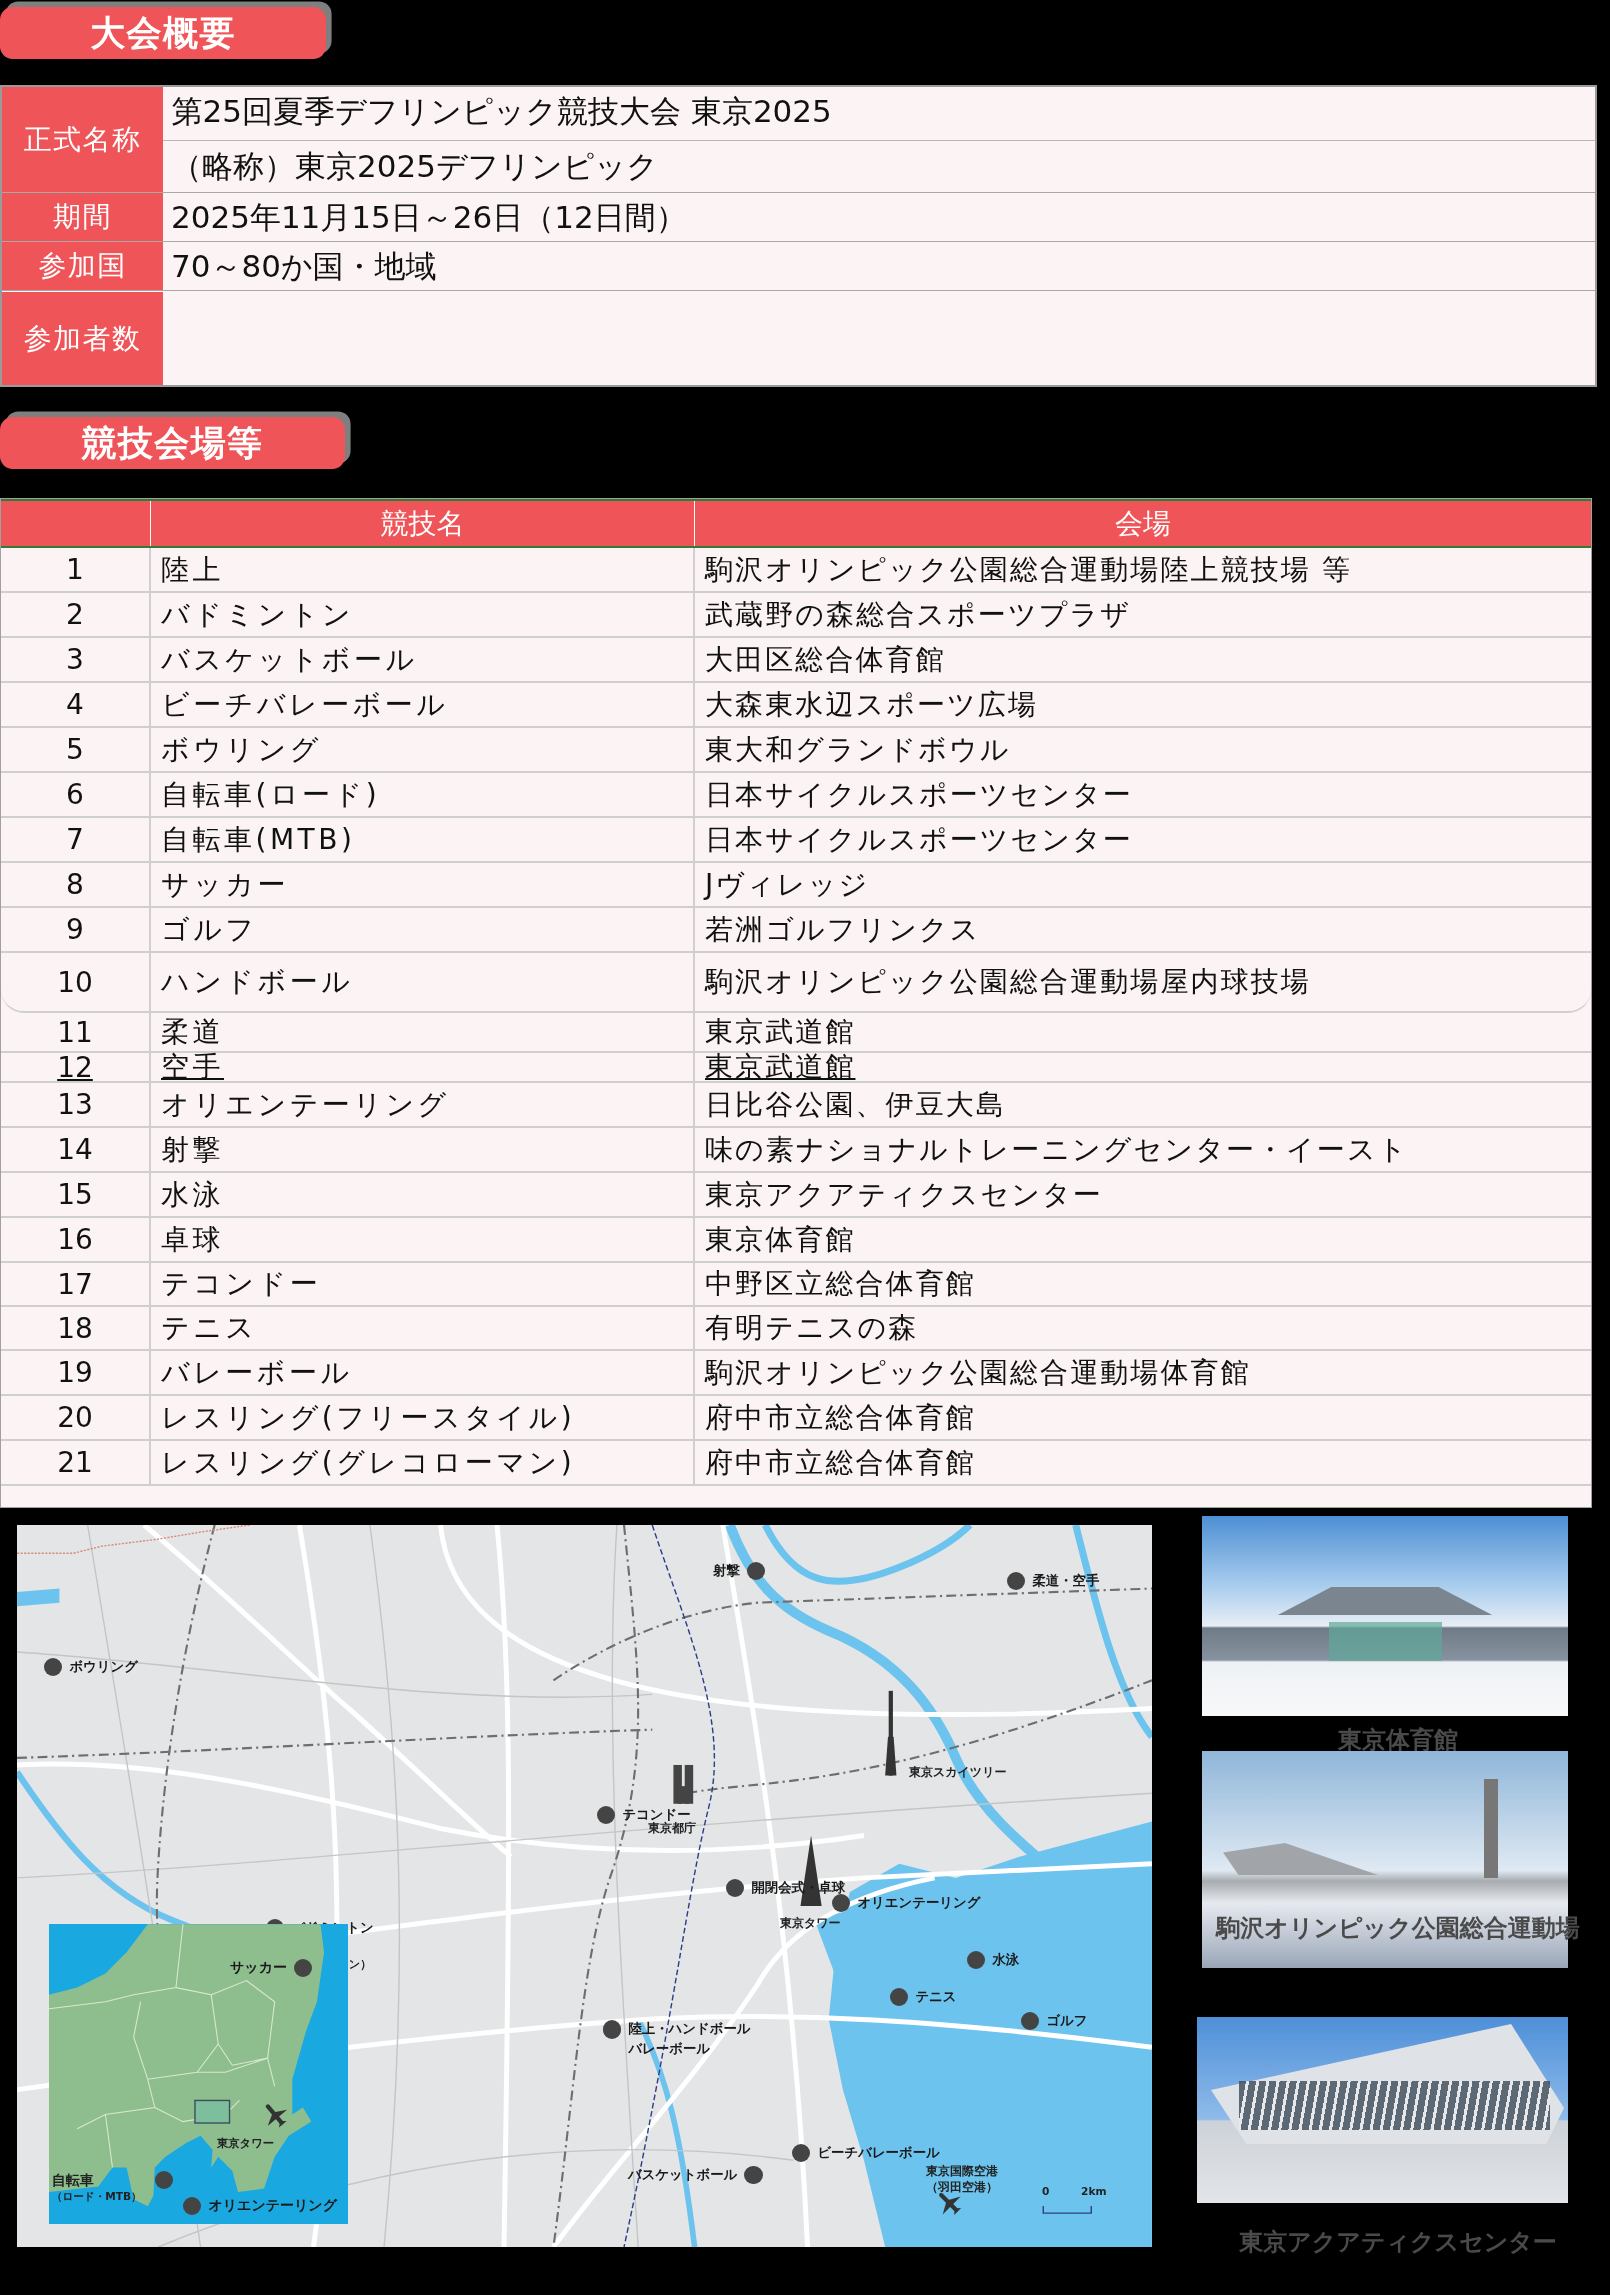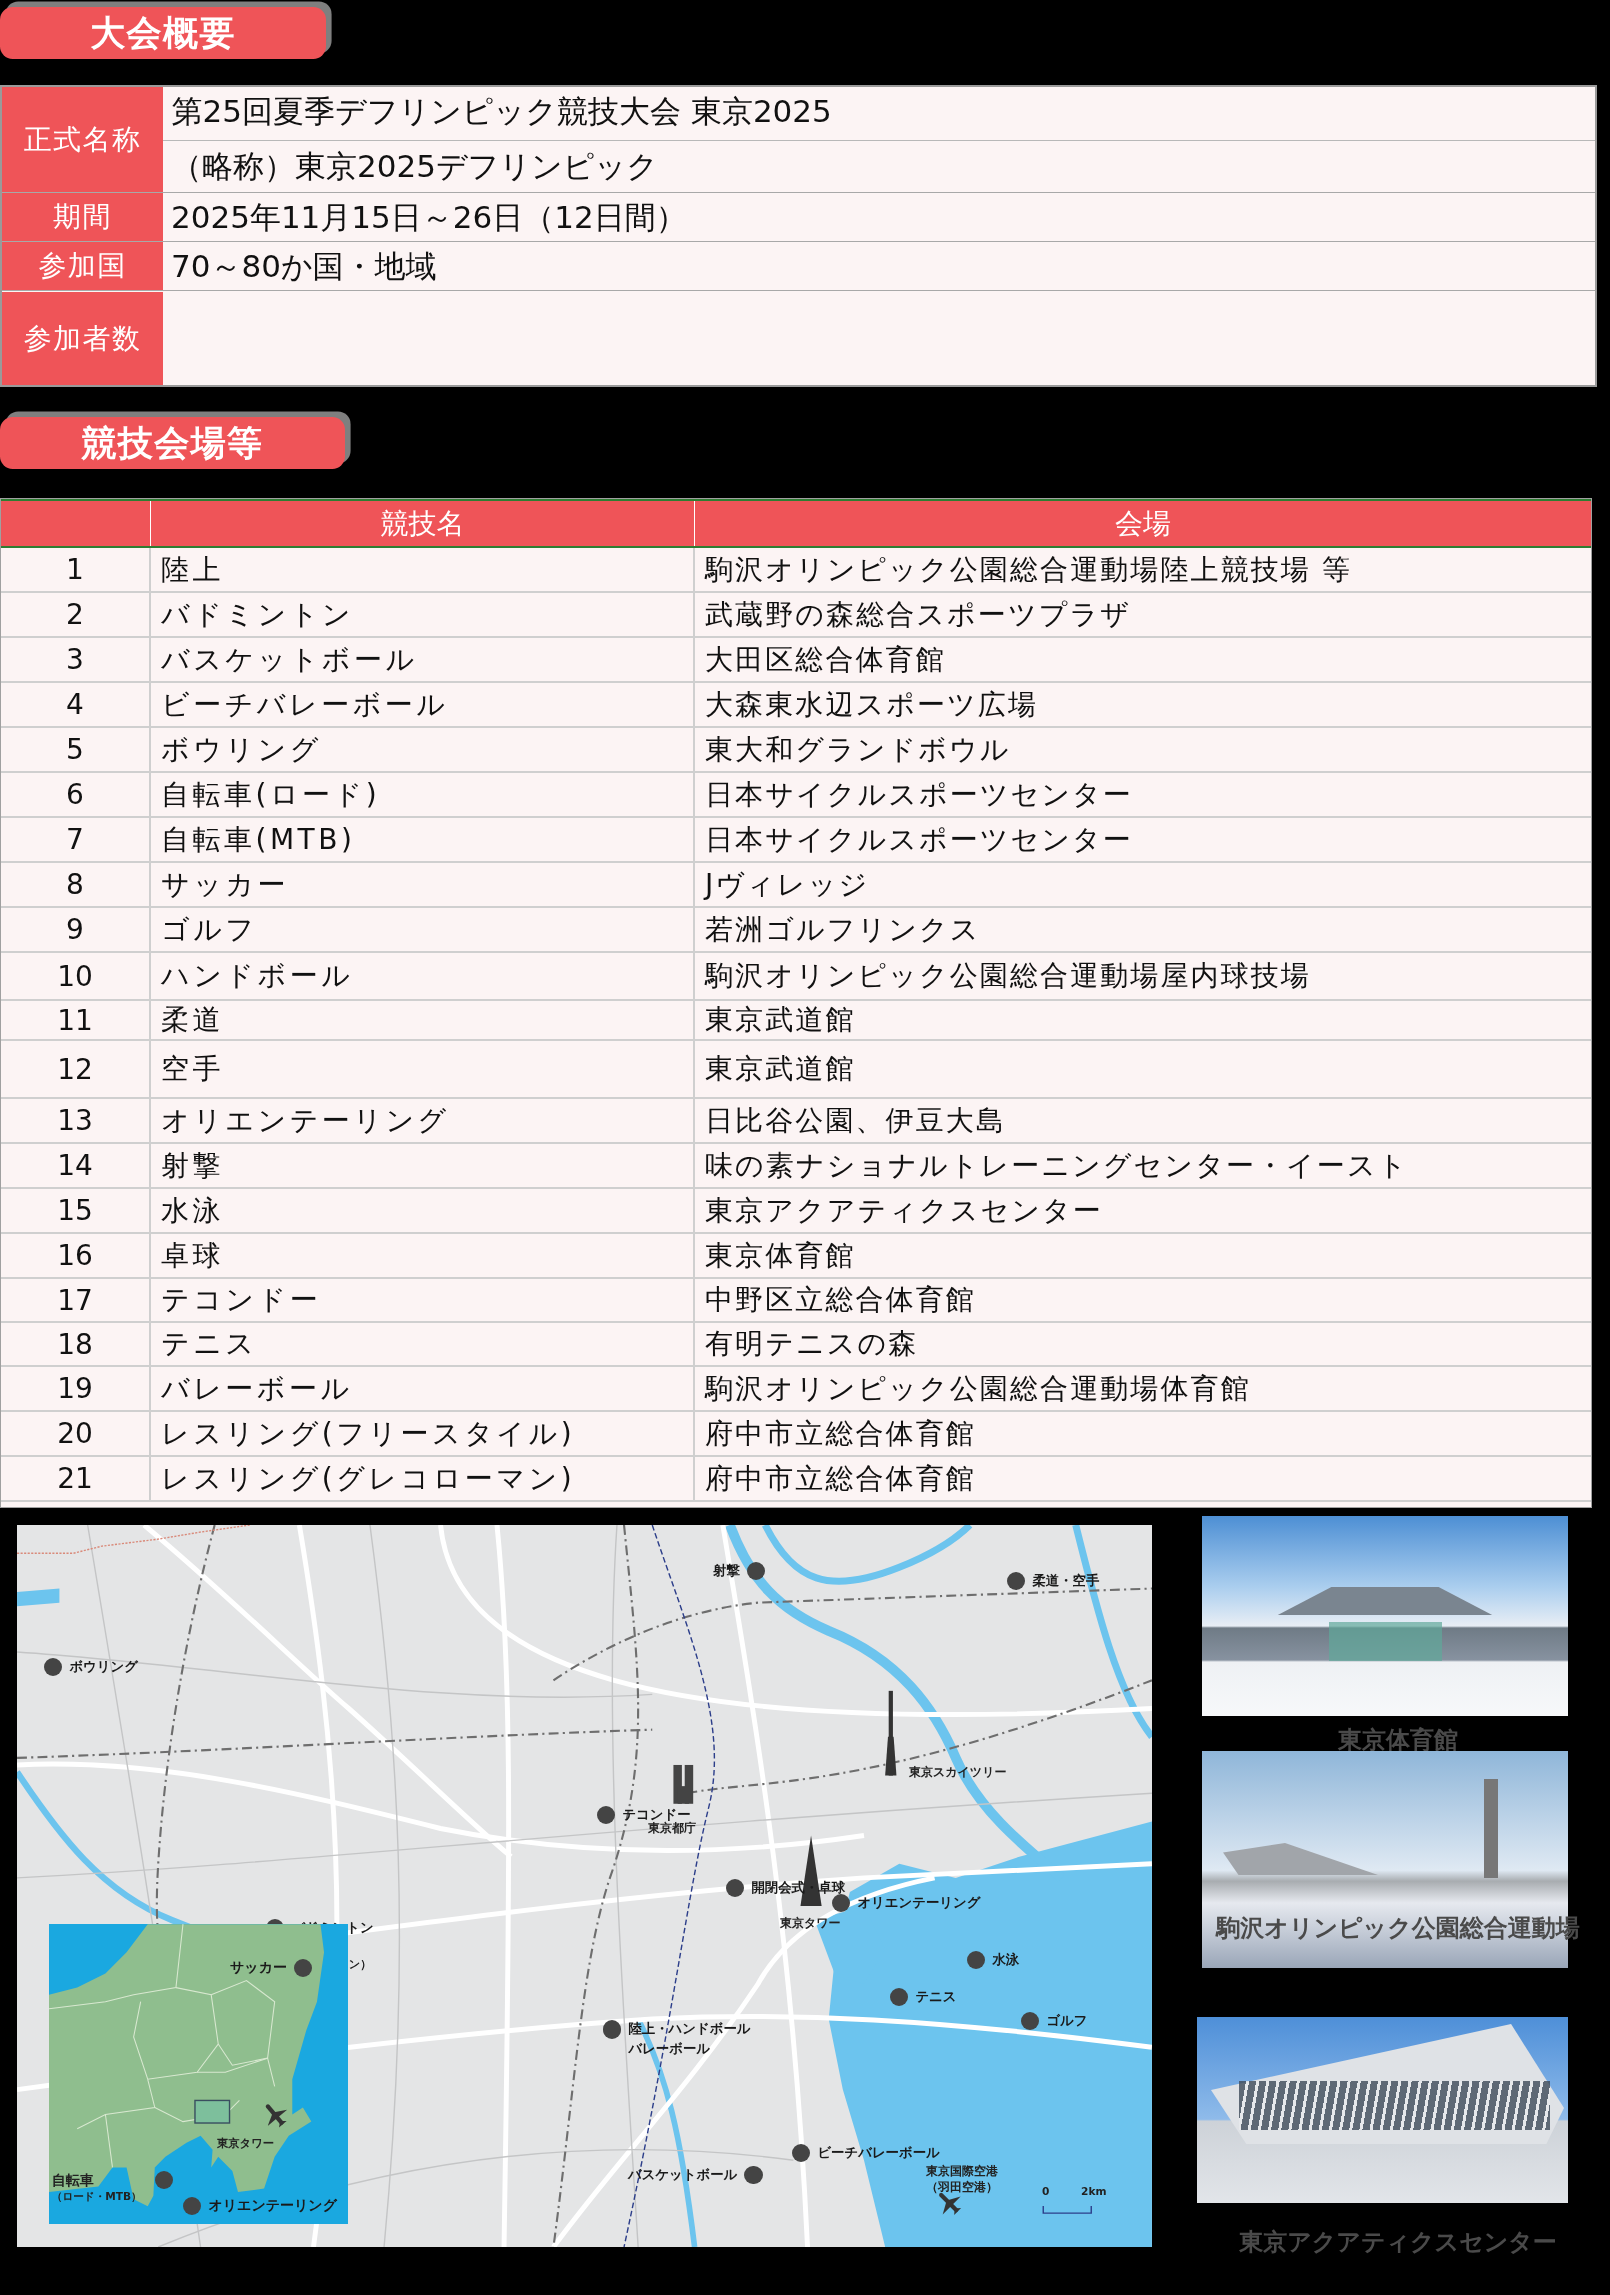--- a/index.html
+++ b/index.html
@@ -144,31 +144,31 @@
       <div class="r" style="height: 45px;">
         <div class="n">8</div>
         <div class="s">サッカー</div>
         <div class="v">Jヴィレッジ</div>
       </div>
       <div class="r" style="height: 45px;">
         <div class="n">9</div>
         <div class="s">ゴルフ</div>
         <div class="v">若洲ゴルフリンクス</div>
       </div>
-      <div class="r" style="height: 48px;">
+      <div class="r" style="height: 60px; border-radius: 23px;">
         <div class="n">10</div>
         <div class="s">ハンドボール</div>
         <div class="v">駒沢オリンピック公園総合運動場屋内球技場</div>
       </div>
       <div class="r" style="height: 40px;">
         <div class="n">11</div>
         <div class="s">柔道</div>
         <div class="v">東京武道館</div>
       </div>
-      <div class="r" style="height: 58px;">
+      <div class="r" style="height: 30px; text-decoration: underline;">
         <div class="n">12</div>
         <div class="s">空手</div>
         <div class="v">東京武道館</div>
       </div>
       <div class="r" style="height: 45px;">
         <div class="n">13</div>
         <div class="s">オリエンテーリング</div>
         <div class="v">日比谷公園、伊豆大島</div>
       </div>
       <div class="r" style="height: 45px;">

